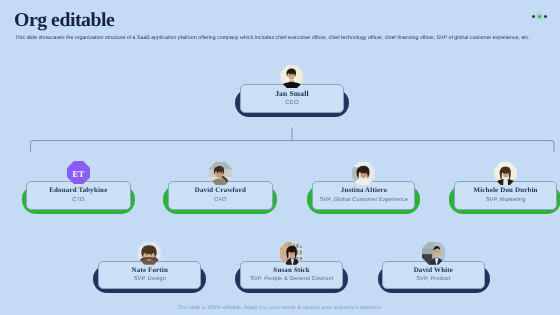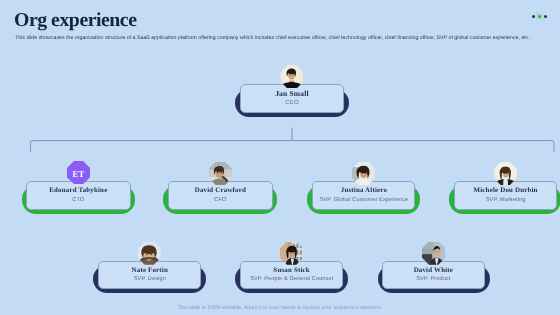--- a/index.html
+++ b/index.html
@@ -39,21 +39,21 @@
 </style>
 </head>
 <body>
 
 <div id="slide">
   <div class="dots">
       <span class="dot" style="background: rgb(38, 50, 92);"></span>
       <span class="dot halo" style="background: rgb(43, 178, 61);"></span>
       <span class="dot" style="background: rgb(38, 50, 92);"></span>
     </div>
-  <div id="title">Org experience</div>
+  <div id="title">Org editable</div>
   <div id="subtitle">This slide showcases the organization structure of a SaaS application platform offering company which includes chief executive officer, chief technology officer, chief financing officer, SVP of global customer experience, etc.</div>
   <div id="chart">
     <svg id="links" width="560" height="315">
         <path d="M280 127.6 V140.6" fill="none" stroke="#6b82a0" stroke-width="0.8"></path>
         <path d="M18.5 151.9 V143 Q18.5 140.6 20.9 140.6 H539.6 Q542 140.6 542 143 V151.9" fill="none" stroke="#6b82a0" stroke-width="0.8"></path>
       </svg>
   <div class="node" style="left: 0px; top: 0px; width: 560px; height: 315px;">
         <div class="shadow" style="left: 223.4px; top: 88.7px; width: 113.2px; height: 28.7px; background: rgb(38, 50, 92); border-radius: 14px;"></div>
         <div class="card" style="left: 228px; top: 84.4px; width: 104px; height: 28.7px;"></div>
         <div class="avatar" style="left: 268.4px; top: 65.2px; width: 23.2px; height: 23.2px;">

